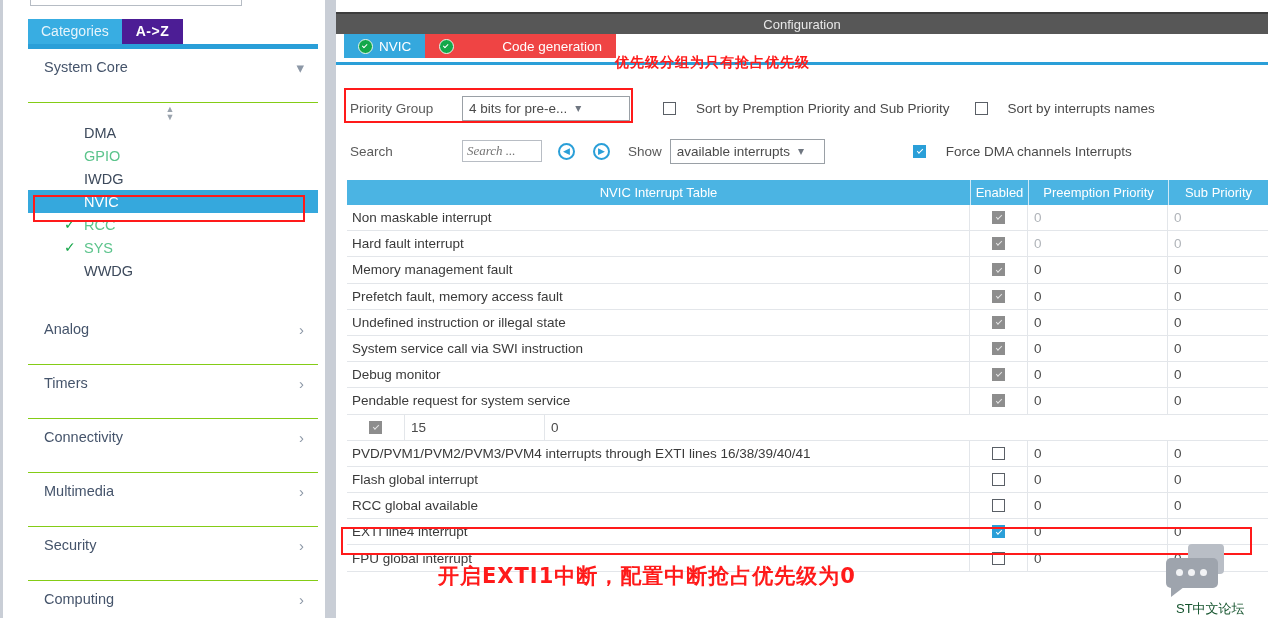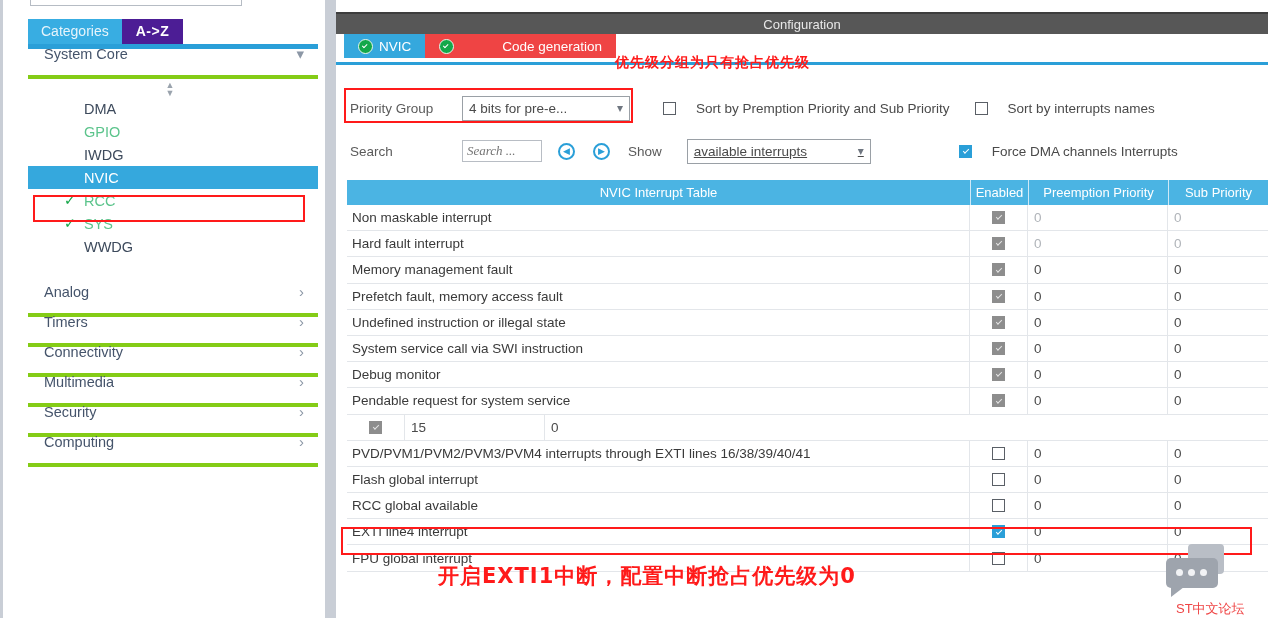--- a/index.html
+++ b/index.html
@@ -33,21 +33,21 @@
     background:#4c1d95;color:#ffffff;font-size:14px;font-weight:bold;
     padding:4px 14px 3px 14px;line-height:17px;white-space:nowrap;
     letter-spacing:0.5px;
   }
   .tab-underline{
     position:absolute;left:6px;top:44px;width:290px;height:5px;background:#2a9fd8;
   }
   .panel-body{position:absolute;left:6px;top:49px;width:290px;bottom:0;}
 
   .grp{
-    position:relative;height:30px;border-bottom:4px solid #84cc16;
+    position:relative;height:54px;border-bottom:1px solid #84cc16;
     display:flex;align-items:center;justify-content:space-between;
     padding:0 14px 17px 16px;box-sizing:border-box;
   }
   .grp-label{font-size:14.5px;color:#45546b;}
   .chev{color:#8c97a6;font-size:15px;line-height:1;}
   .chev.down{transform:rotate(0deg);}
 
   .items{position:relative;padding:0 0 0 0;}
   .spin{
     position:absolute;left:135px;top:2px;width:14px;height:16px;
@@ -117,21 +117,21 @@
   .ctrlrow{
     position:absolute;left:0;width:932px;display:flex;align-items:center;
     font-size:13.5px;color:#4a4a4a;
   }
   #row-priority{top:78px;height:36px;padding-left:14px;box-sizing:border-box;}
   #row-search{top:122px;height:34px;padding-left:14px;box-sizing:border-box;}
 
   .lbl{color:#5a5a5a;font-size:13.5px;}
   .selbox{
     height:25px;border:1px solid #9aa0a6;background:#ffffff;
-    display:flex;align-items:center;justify-content:space-between;
+    display:flex;align-items:center;
     padding:0 6px 0 6px;box-sizing:border-box;font-size:13.5px;color:#4a4a4a;
   }
   .selbox .sc{color:#6f7680;font-size:12px;margin-left:8px;}
   .cbx{
     width:13px;height:13px;border:1.5px solid #5a5f66;background:#fff;
     display:inline-block;flex:none;box-sizing:border-box;position:relative;
   }
   .cbx.on{background:#2a9fd8;border-color:#2a9fd8;}
   .cbx.on:after{
     content:"";position:absolute;left:3px;top:3.2px;width:5px;height:2px;
@@ -177,21 +177,21 @@
   .val{color:#4a4a4a;}
 
   
   .wm{position:absolute;left:1168px;top:552px;width:100px;height:66px;}
   .wm-b1{position:absolute;left:20px;top:-8px;width:36px;height:30px;background:#b9bec6;border-radius:4px;}
   .wm-b1:after{content:"";position:absolute;left:4px;bottom:-9px;border-width:10px 12px 0 0;border-style:solid;border-color:#b9bec6 transparent transparent transparent;}
   .wm-b2{position:absolute;left:-2px;top:6px;width:52px;height:30px;background:#9ea4ad;border-radius:5px;}
   .wm-b2:after{content:"";position:absolute;left:5px;bottom:-9px;border-width:10px 13px 0 0;border-style:solid;border-color:#9ea4ad transparent transparent transparent;}
   .wm-dots{position:absolute;left:8px;top:17px;display:flex;gap:5px;z-index:3;}
   .wm-dot{width:7px;height:7px;border-radius:50%;background:#f2f3f5;}
-  .wm-txt{position:absolute;left:8px;top:48px;font-size:13px;color:#ef4444;white-space:nowrap;}
+  .wm-txt{position:absolute;left:8px;top:48px;font-size:13px;color:#14532d;white-space:nowrap;}
 </style>
 </head>
 <body>
 
 <div id="root">
 
   <div class="sidebar">
     <div class="sb-inner">
       <div class="sb-topbox"></div>
 
@@ -303,21 +303,21 @@
           <span>Sort by interrupts names</span>
         </div>
       </div>
 
       <div class="ctrlrow" id="row-search">
         <span class="lbl" style="width:112px;">Search</span>
         <input class="searchinput" type="text" placeholder="Search ..." style="">
         <span class="navbtn" style="margin-left:16px;">◀</span>
         <span class="navbtn" style="margin-left:18px;">▶</span>
         <span class="lbl" style="margin-left:18px;">Show</span>
-        <div class="selbox" style="width:184px;margin-left:25px;text-decoration:underline;">
+        <div class="selbox" style="width:155px;margin-left:8px;">
           <span>available interrupts</span>
           <span class="sc">▾</span>
         </div>
         <div class="cklabel" style="margin-left:88px;">
           <span class="cbx on"></span>
           <span>Force DMA channels Interrupts</span>
         </div>
       </div>
 
       <div class="tbl">

